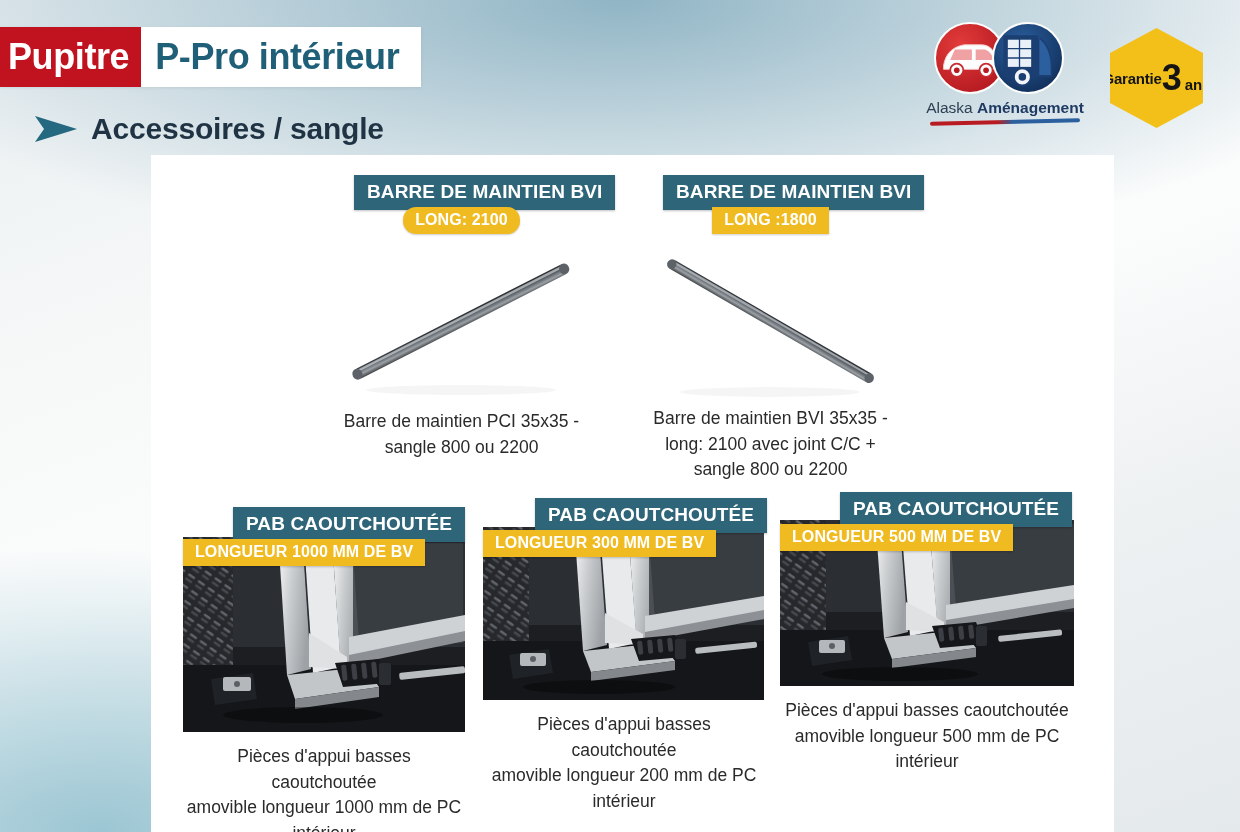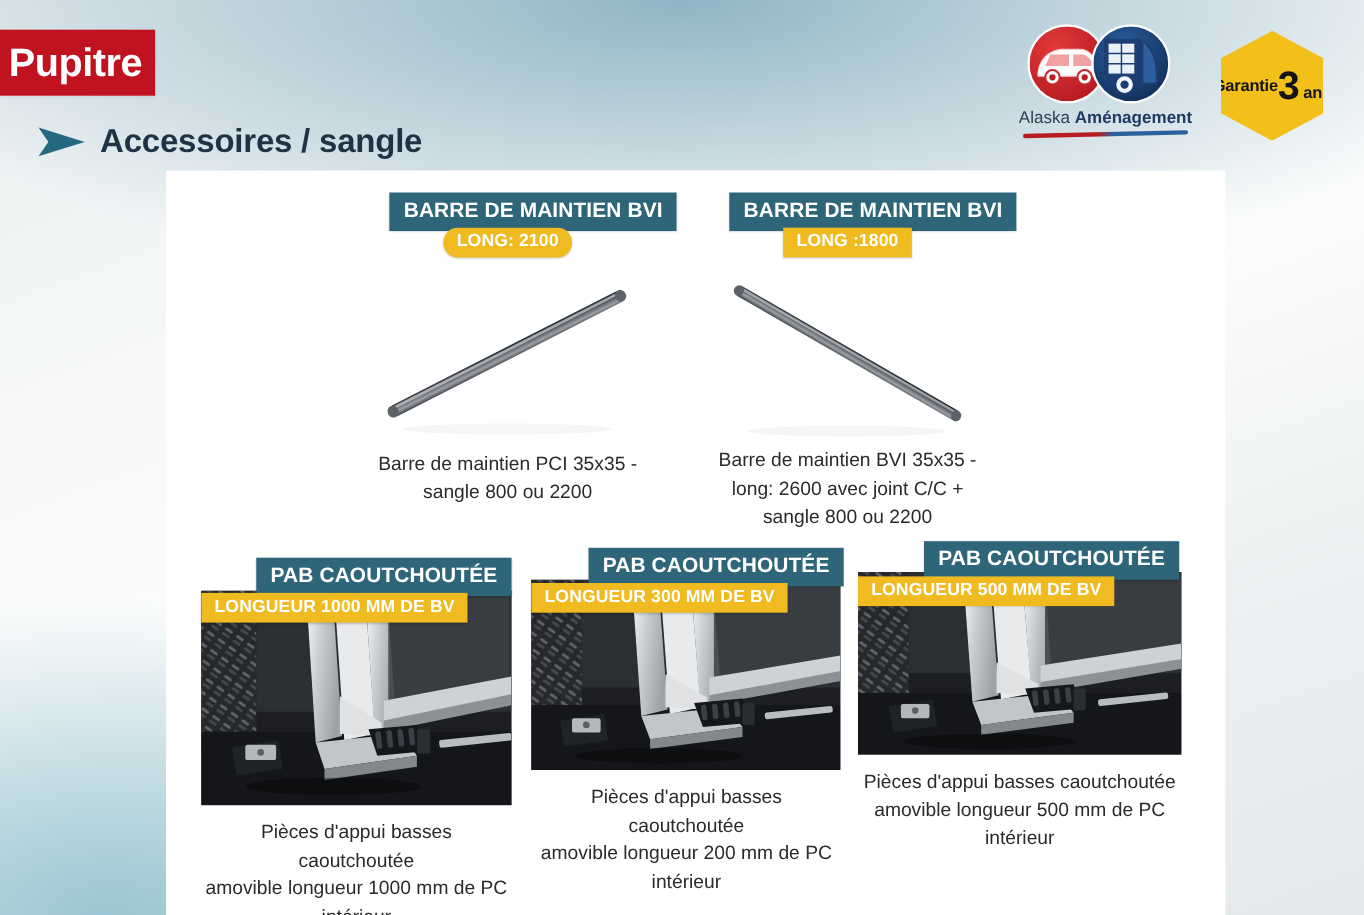--- a/index.html
+++ b/index.html
@@ -220,20 +220,21 @@
   }
   .pab-photo svg { display: block; width: 100%; height: 100%; }
 </style>
 </head>
 <body>
 
 <div id="slide">
 
   <div class="title-bar">
     <div class="title-tag">Pupitre</div>
+    <div class="title-main">P-Pro intérieur</div>
   </div>
 
   <div class="subtitle-row">
     <span class="arrow-icon">
       <svg viewBox="0 0 46 30" xmlns="http://www.w3.org/2000/svg">
         <path d="M2 2 L44 15 L2 28 L11 15 Z" fill="#24697f"></path>
       </svg>
     </span>
     <span class="subtitle-text">Accessoires / sangle</span>
   </div>
@@ -331,21 +332,21 @@
             <rect x="14" y="76" width="234" height="10" rx="5" fill="url(#barg2)"></rect>
             <rect x="14" y="77.3" width="234" height="2.2" rx="1.1" fill="#c5cbd0" opacity="0.7"></rect>
             <ellipse cx="17" cy="81" rx="4.6" ry="5" fill="#5c6267"></ellipse>
             <ellipse cx="245" cy="81" rx="4.6" ry="5" fill="#5c6267"></ellipse>
           </g>
           <ellipse cx="131" cy="152" rx="90" ry="5" fill="#000" opacity="0.04"></ellipse>
         </svg>
       </div>
       <div class="caption" style="margin-top:1px;">
         <div>Barre de maintien BVI 35x35 -</div>
-        <div>long: 2600 avec joint C/C +</div>
+        <div>long: 2100 avec joint C/C +</div>
         <div>sangle 800 ou 2200</div>
       </div>
     </div>
 
     <div class="pab-item" style="left:32px; top:360px; width:282px;">
       <div class="pab-badges" style="left:26px; top:-8px;">
         <div class="badge-teal">PAB CAOUTCHOUTÉE</div>
         <div class="badge-yellow" style="margin-top:-3px; margin-left:-26px;">LONGUEUR 1000 MM DE BV</div>
       </div>
       <div class="pab-photo" style="margin-top:22px; width:282px; height:195px;">

